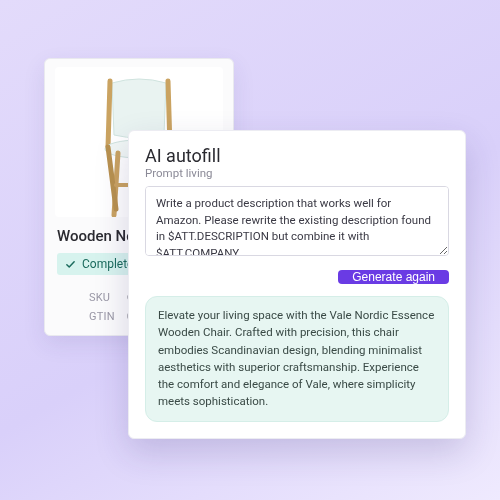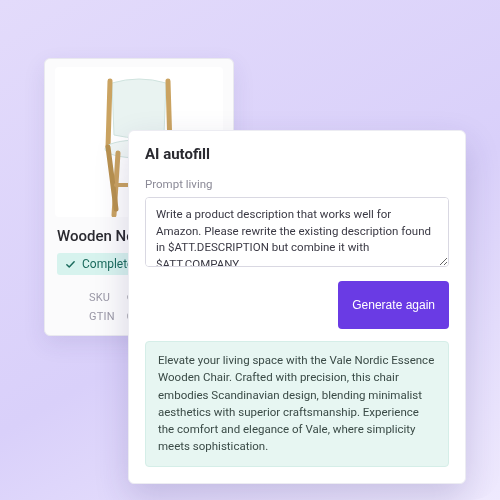--- a/index.html
+++ b/index.html
@@ -70,24 +70,23 @@
     top: 130px;
     left: 128px;
     width: 338px;
     background: #ffffff;
     border: 1px solid #ececf2;
     border-radius: 6px;
     box-shadow: 0 14px 34px rgba(50,40,110,.18);
     padding: 14px 16px 16px;
   }
   .ai-title {
-    font-size: 15px;
-    font-weight: 700;
+    font-size: 18px;
+    font-weight: 400;
     color: #2a2a30;
-    margin-bottom: 14px;
   }
   .section-label {
     font-size: 11.5px;
     color: #8b8a97;
     margin-bottom: 6px;
   }
   .prompt-box {
     width: 100%;
     min-height: 70px;
     font-family: inherit;
@@ -104,27 +103,27 @@
     display: flex;
     justify-content: flex-end;
     margin: 10px 0 12px;
   }
   .btn-primary {
     background: #6a3be4;
     color: #fff;
     font-size: 12px;
     border: none;
     border-radius: 4px;
-    padding: 17px 14px;
+    padding: 0 14px;
     cursor: pointer;
   }
   .result-box {
     background: #e7f6f2;
     border: 1px solid #d5eee8;
-    border-radius: 4px;
+    border-radius: 12px;
     padding: 10px 12px;
     font-size: 11.5px;
     line-height: 1.5;
     color: #3a4a46;
   }
 </style>
 </head>
 <body>
 
 <div class="product-card">

